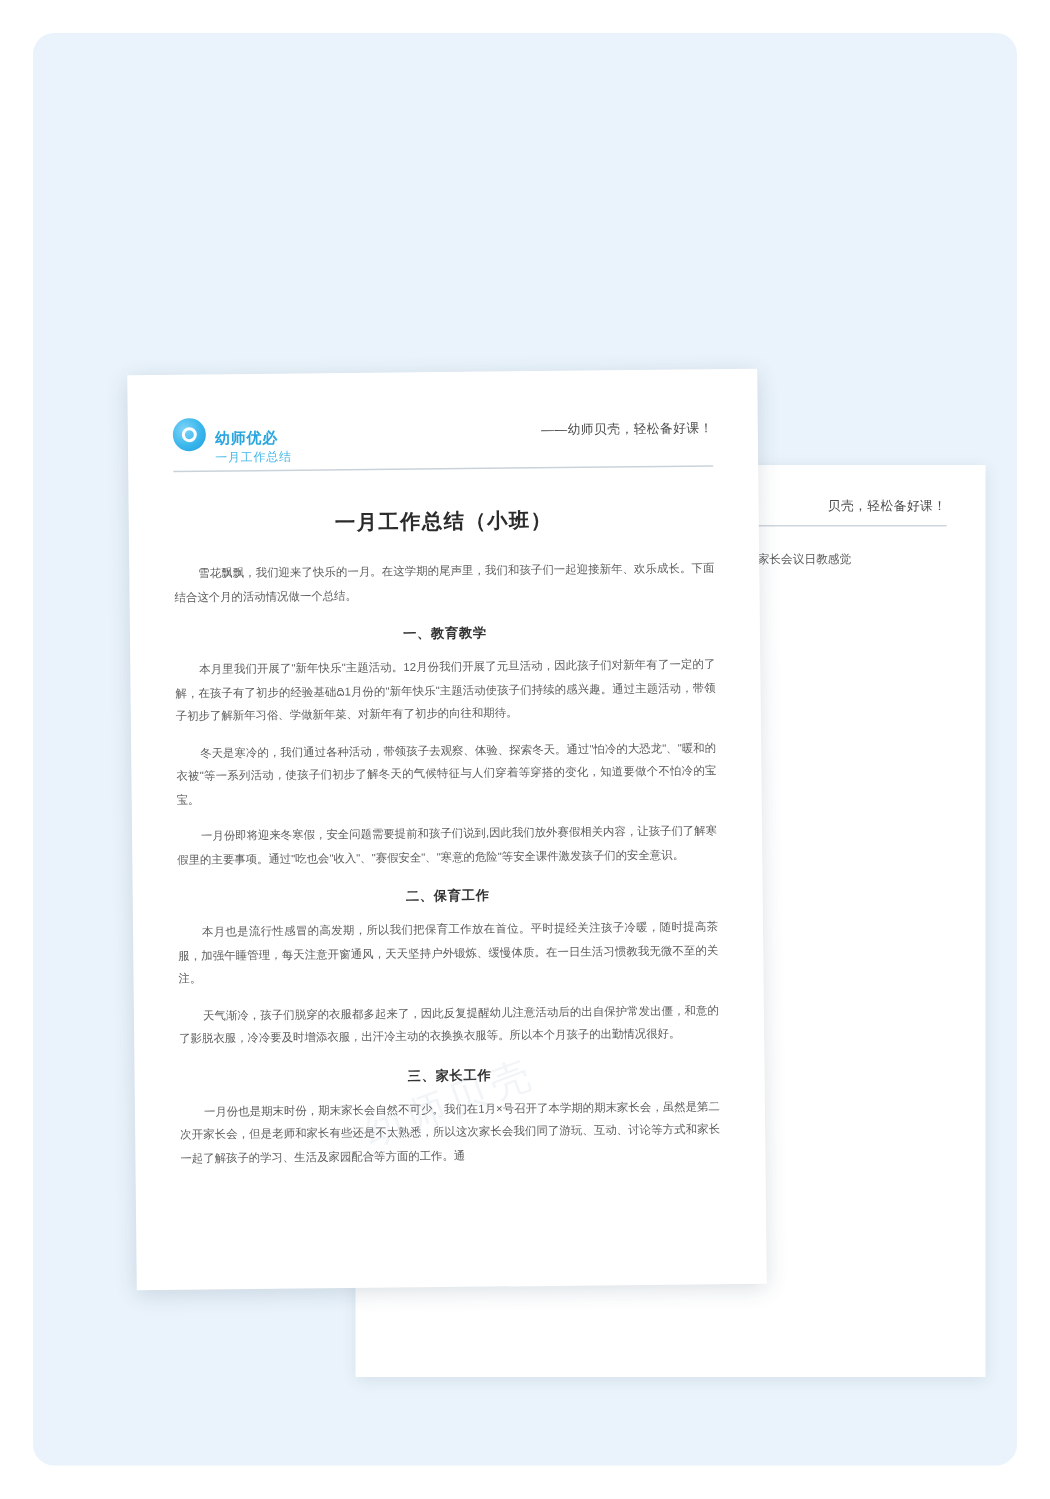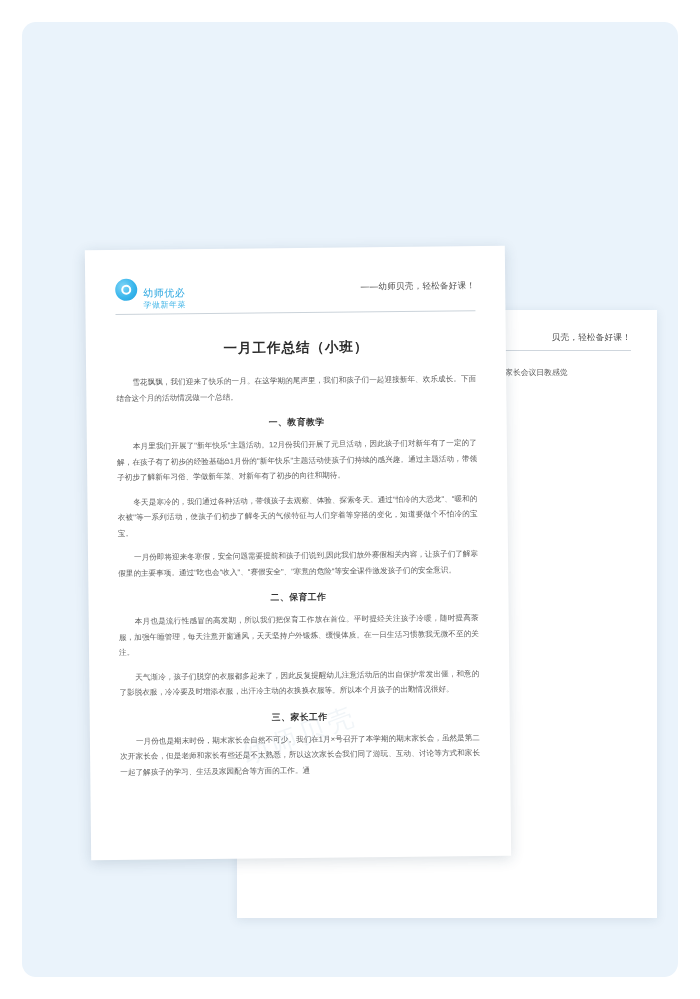--- a/index.html
+++ b/index.html
@@ -137,21 +137,21 @@
     border: 2px solid #ffffff;
     box-sizing: border-box;
   }
   .brand-text {
     display: flex;
     flex-direction: column;
     justify-content: center;
   }
   .brand-name {
     font-size: 10px;
-    font-weight: normal;
+    font-weight: bold;
     color: #29a6e0;
     line-height: 12px;
     letter-spacing: 0.5px;
     margin-top: 18px;
   }
   .brand-sub {
     font-size: 8px;
     color: #46b7e8;
     line-height: 11px;
     letter-spacing: 0.5px;
@@ -223,21 +223,21 @@
     </div>
 
     <div class="doc-front">
       <div class="doc-front-inner">
 
         <div class="brand-row">
           <div class="brand">
             <div class="brand-logo"></div>
             <div class="brand-text">
               <span class="brand-name">幼师优必</span>
-              <span class="brand-sub">学做新年菜</span>
+              <span class="brand-sub">一月工作总结</span>
             </div>
           </div>
           <div class="tagline">——幼师贝壳，轻松备好课！</div>
         </div>
         <div class="header-rule"></div>
 
         <div class="doc-title">一月工作总结（小班）</div>
 
         <p class="p">雪花飘飘，我们迎来了快乐的一月。在这学期的尾声里，我们和孩子们一起迎接新年、欢乐成长。下面结合这个月的活动情况做一个总结。</p>
 

